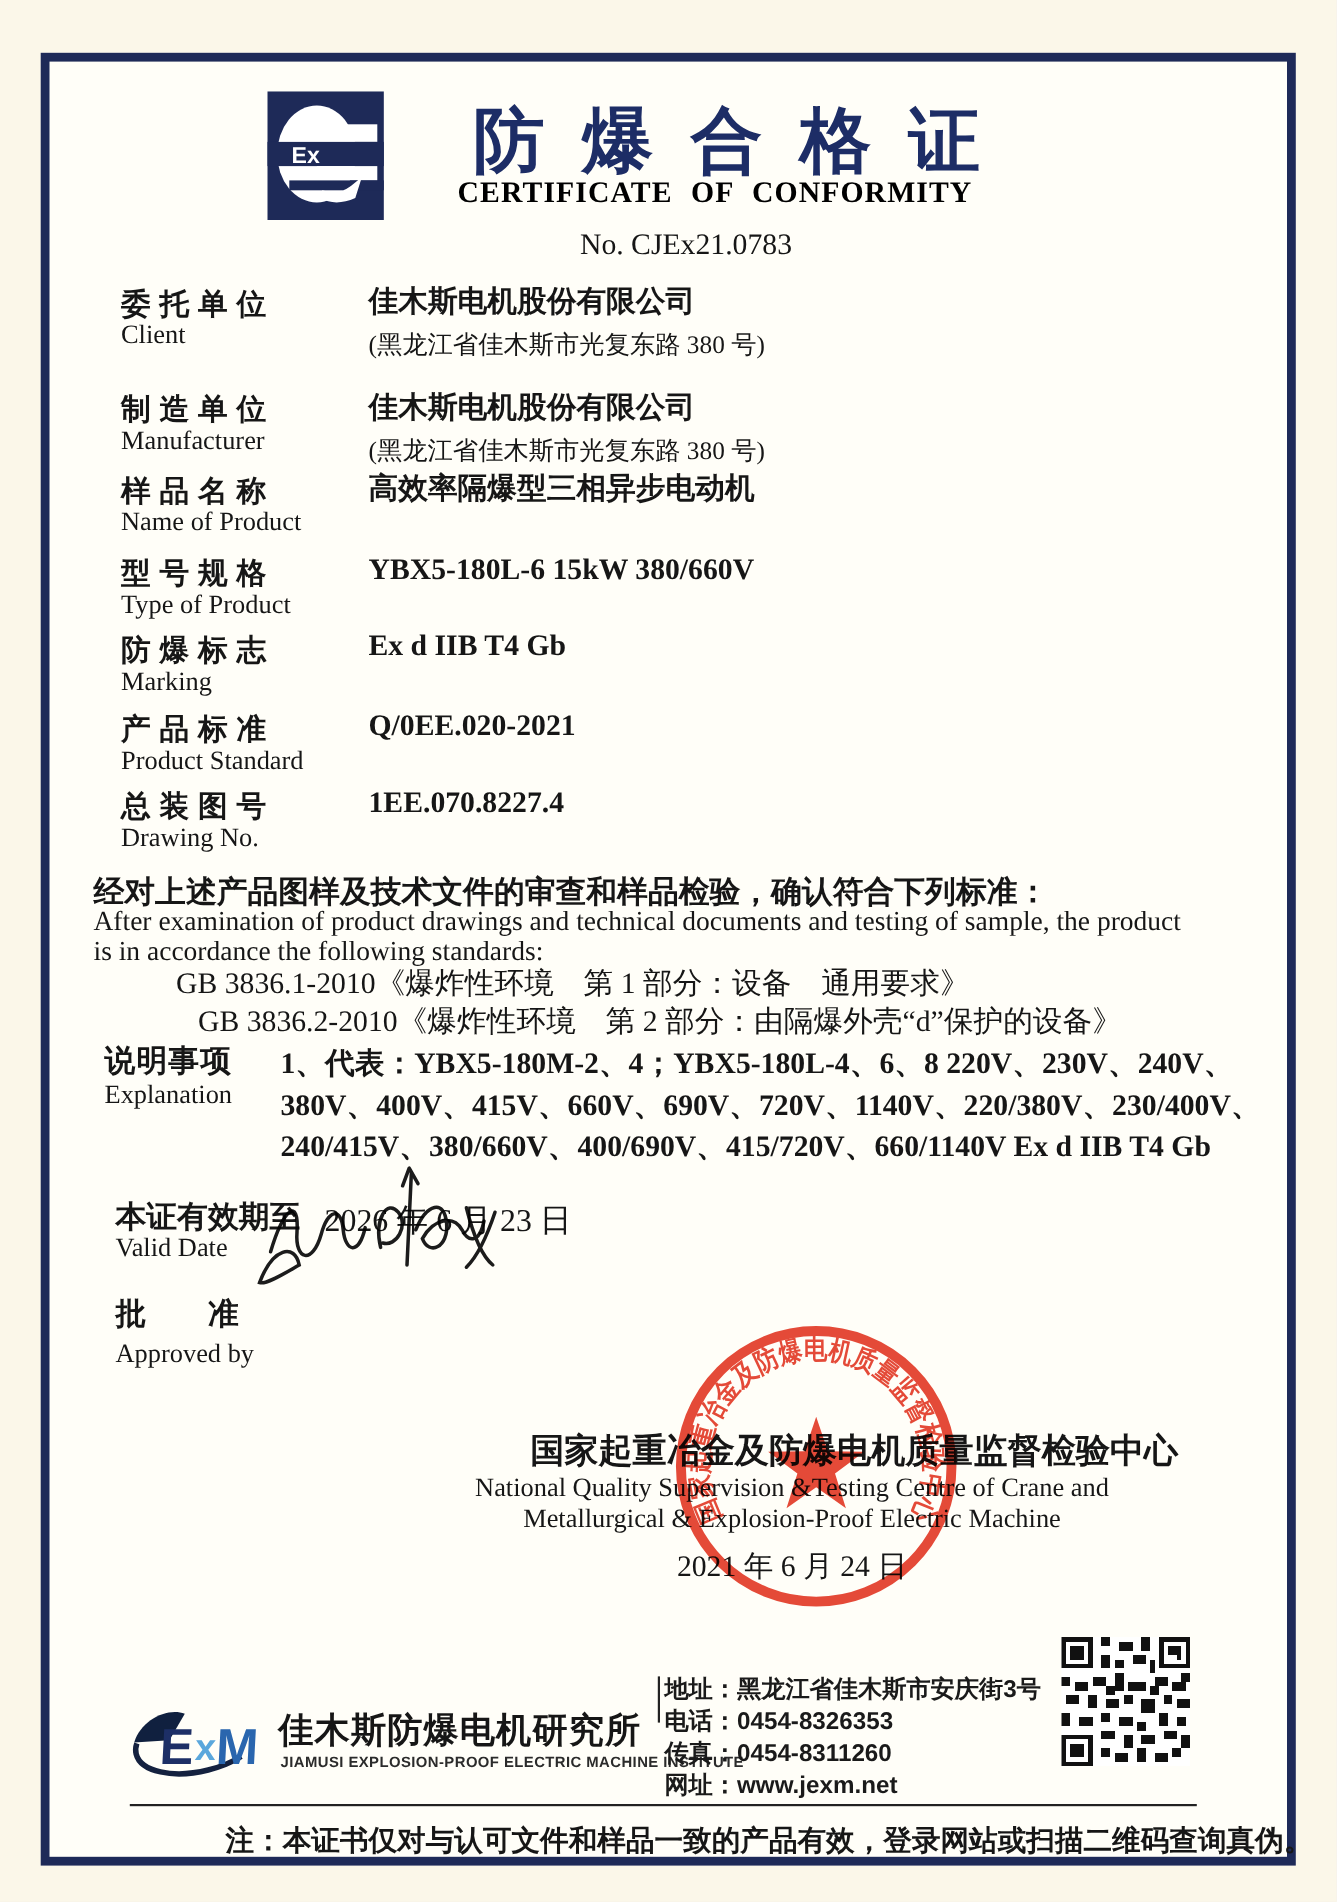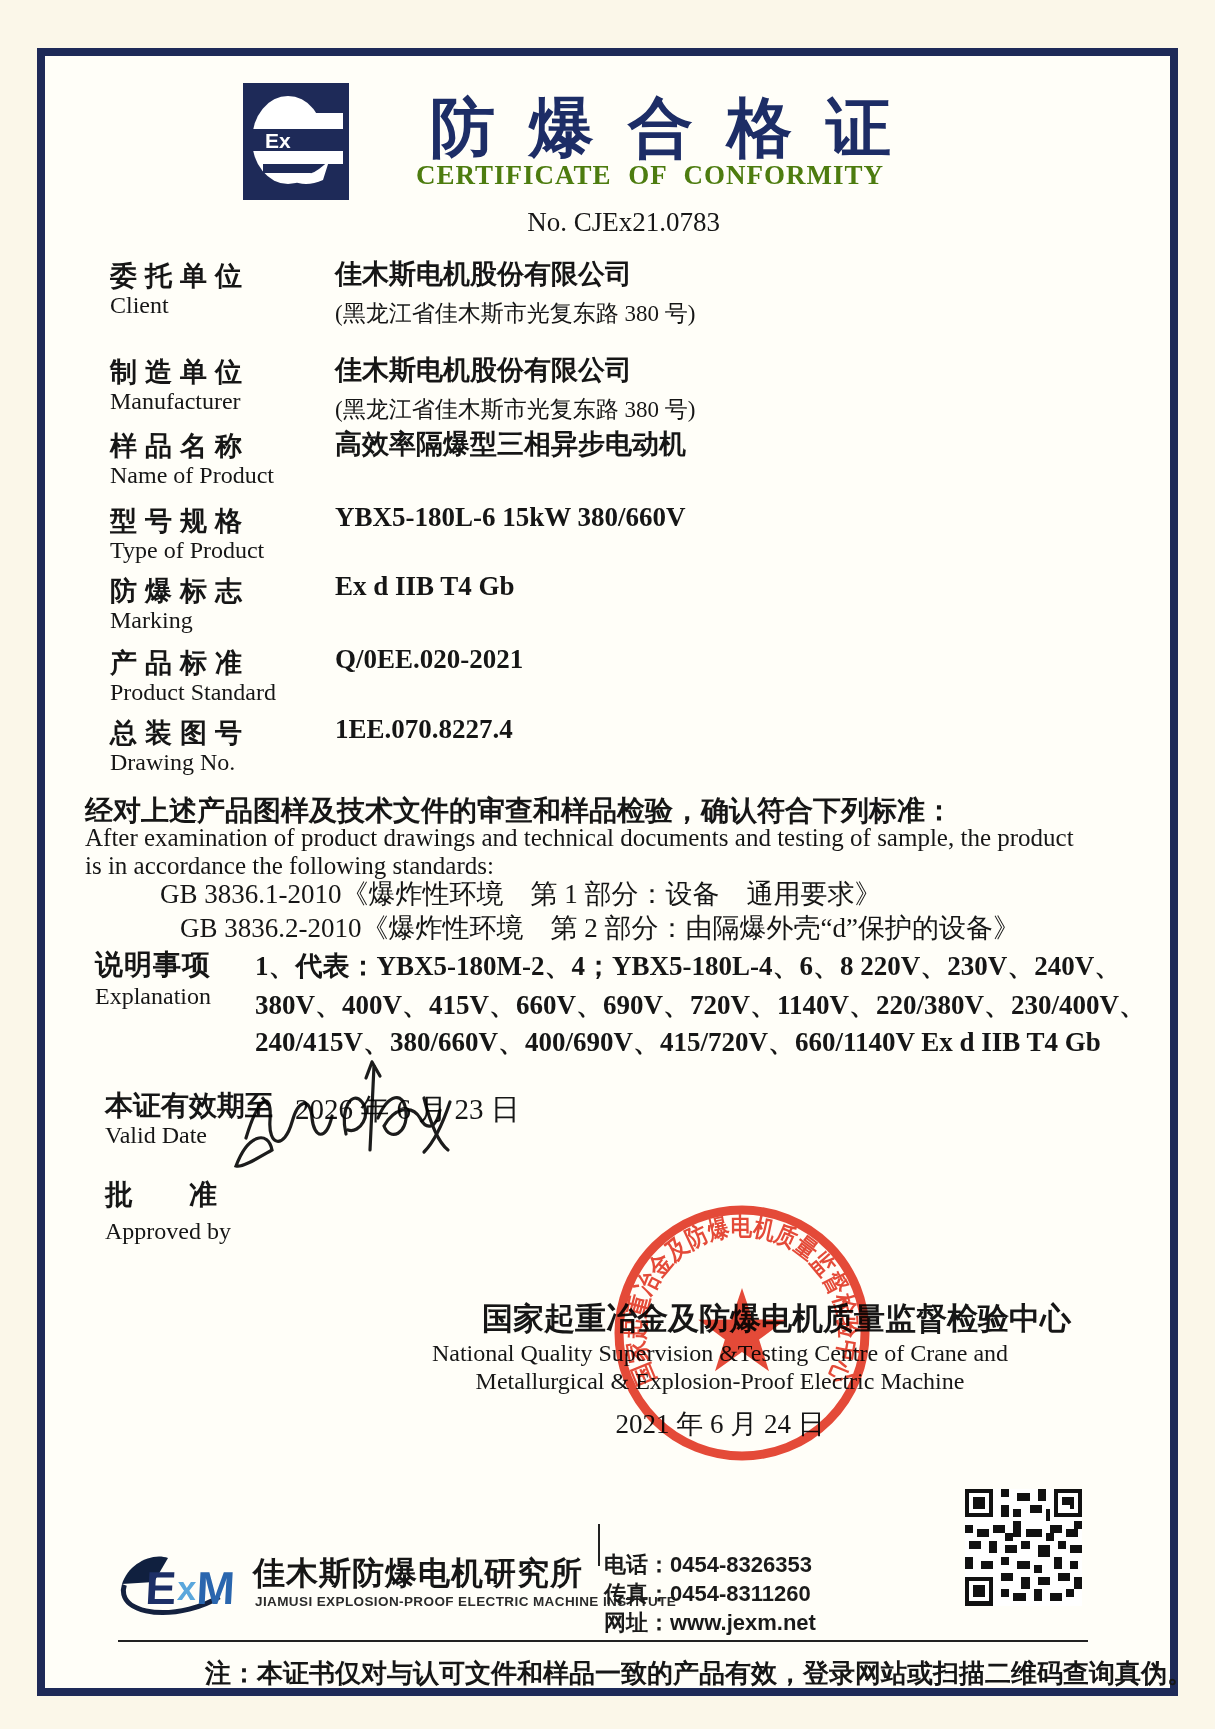--- a/index.html
+++ b/index.html
@@ -15,21 +15,21 @@
     left:37px; top:48px; width:1141px; height:1648px;
     border:8px solid #1e2a58; background:#fffef8; box-sizing:border-box;
   }
   .title-cn{
     left:430px; top:84px; width:480px;
     font-size:65px; font-weight:bold; color:#1d2d66;
     letter-spacing:34px; white-space:nowrap;
   }
   .title-en{
     left:400px; top:160px; width:500px; text-align:center;
-    font-size:27px; font-weight:bold; color:#4d7c0f;
+    font-size:27px; font-weight:bold; color:#000000;
     letter-spacing:1px; word-spacing:9px; white-space:nowrap;
   }
   .cert-no{
     left:380px; top:207px; width:340px; text-align:right;
     font-size:27px; white-space:nowrap;
   }
   .label-cn{ font-size:27px; font-weight:bold; letter-spacing:8px; white-space:nowrap;}
   .label-en{ font-size:24px; white-space:nowrap;}
   .val-main{ font-size:27px; font-weight:bold; white-space:nowrap;}
   .val-sub{ font-size:23px; white-space:nowrap;}
@@ -182,20 +182,21 @@
         <text x="87" y="64" font-size="46" fill="#2a66ae">M</text>
       </g>
     </svg>
   </div>
 
   <div class="abs inst-cn" style="left:253px; top:1552px;">佳木斯防爆电机研究所</div>
   <div class="abs inst-en" style="left:255px; top:1594px;">JIAMUSI EXPLOSION-PROOF ELECTRIC MACHINE INSTITUTE</div>
 
   <div class="abs vdiv" style="left:598px; top:1524px; height:42px;"></div>
 
+  <div class="abs contact-line" style="left:604px; top:1521px;">地址：黑龙江省佳木斯市安庆街3号</div>
   <div class="abs contact-line" style="left:604px; top:1550px;">电话：0454-8326353</div>
   <div class="abs contact-line" style="left:604px; top:1579px;">传真：0454-8311260</div>
   <div class="abs contact-line" style="left:604px; top:1608px;">网址：www.jexm.net</div>
 
   <div class="abs" style="left:965px; top:1487px; width:117px; height:120px;">
     <svg width="117" height="120" viewBox="0 0 29 29" shape-rendering="crispEdges">
       <rect x="0" y="0" width="29" height="29" fill="#ffffff"></rect>
       <g fill="#111111">
         <rect x="0" y="0" width="7" height="7"></rect>
           <rect x="1" y="1" width="5" height="5" fill="#fff"></rect>

